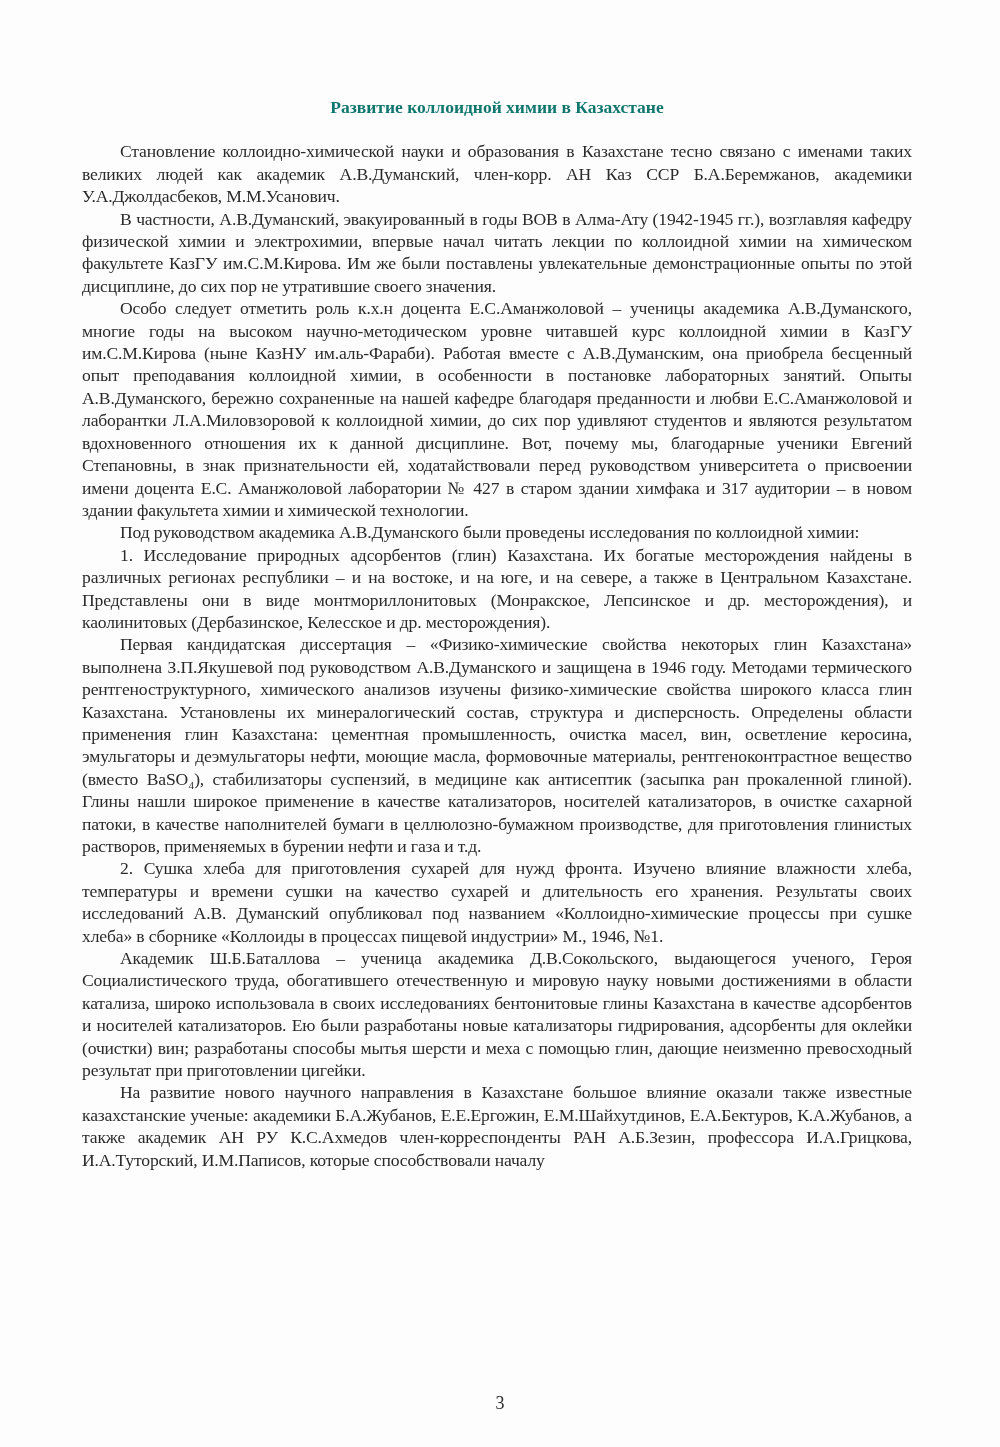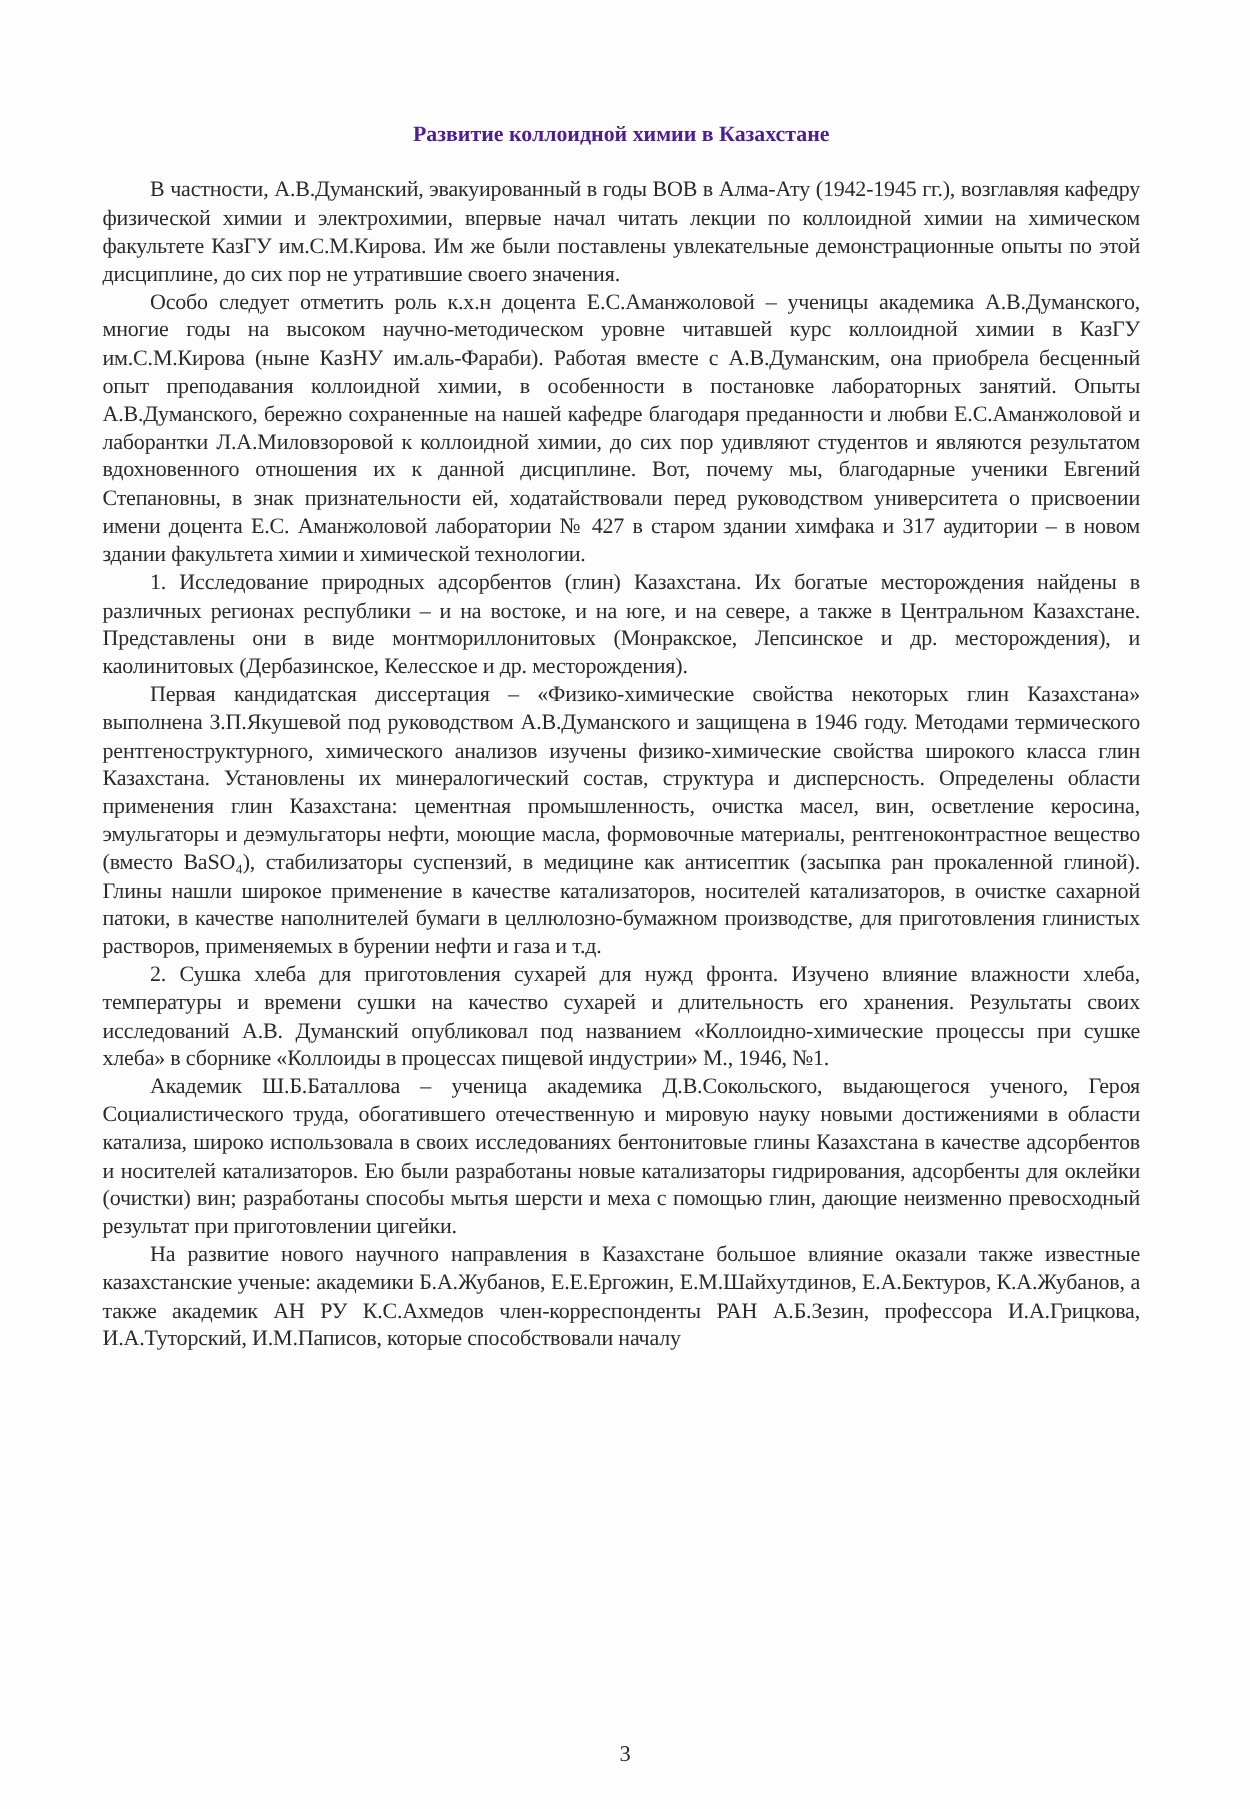--- a/index.html
+++ b/index.html
@@ -10,40 +10,42 @@
   }
   .content {
     position: absolute; left: 82px; top: 96px; width: 830px;
     font-family: "Liberation Serif", serif;
     color: #2a2a2a;
     font-size: 17.6px;
     line-height: 22.4px;
   }
   .title {
     text-align: center; font-weight: bold; font-size: 17.5px;
-    margin: 0 0 22px 0; color: #4c1d95;
+    margin: 0 0 22px 0; color: #0f766e;
   }
   p {
     margin: 0; text-align: justify; text-indent: 38px;
     letter-spacing: -0.15px;
   }
   .page-number {
     position: absolute; left: 0; width: 1000px; top: 1393px;
     text-align: center; font-family: "Liberation Serif", serif;
     font-size: 18px; color: #2a2a2a;
   }
 </style>
 </head>
 <body>
 
 <div class="page">
   <div class="content">
     <div class="title">Развитие коллоидной химии в Казахстане</div>
+    <p>Становление коллоидно-химической науки и образования в Казахстане тесно связано с именами таких великих людей как академик А.В.Думанский, член-корр. АН Каз ССР Б.А.Беремжанов, академики У.А.Джолдасбеков, М.М.Усанович.</p>
     <p>В частности, А.В.Думанский, эвакуированный в годы ВОВ в Алма-Ату (1942-1945 гг.), возглавляя кафедру физической химии и электрохимии, впервые начал читать лекции по коллоидной химии на химическом факультете КазГУ им.С.М.Кирова. Им же были поставлены увлекательные демонстрационные опыты по этой дисциплине, до сих пор не утратившие своего значения.</p>
     <p>Особо следует отметить роль к.х.н доцента Е.С.Аманжоловой – ученицы академика А.В.Думанского, многие годы на высоком научно-методическом уровне читавшей курс коллоидной химии в КазГУ им.С.М.Кирова (ныне КазНУ им.аль-Фараби). Работая вместе с А.В.Думанским, она приобрела бесценный опыт преподавания коллоидной химии, в особенности в постановке лабораторных занятий. Опыты А.В.Думанского, бережно сохраненные на нашей кафедре благодаря преданности и любви Е.С.Аманжоловой и лаборантки Л.А.Миловзоровой к коллоидной химии, до сих пор удивляют студентов и являются результатом вдохновенного отношения их к данной дисциплине. Вот, почему мы, благодарные ученики Евгений Степановны, в знак признательности ей, ходатайствовали перед руководством университета о присвоении имени доцента Е.С. Аманжоловой лаборатории № 427 в старом здании химфака и 317 аудитории – в новом здании факультета химии и химической технологии.</p>
+    <p>Под руководством академика А.В.Думанского были проведены исследования по коллоидной химии:</p>
     <p>1. Исследование природных адсорбентов (глин) Казахстана. Их богатые месторождения найдены в различных регионах республики – и на востоке, и на юге, и на севере, а также в Центральном Казахстане. Представлены они в виде монтмориллонитовых (Монракское, Лепсинское и др. месторождения), и каолинитовых (Дербазинское, Келесское и др. месторождения).</p>
     <p>Первая кандидатская диссертация – «Физико-химические свойства некоторых глин Казахстана» выполнена З.П.Якушевой под руководством А.В.Думанского и защищена в 1946 году. Методами термического рентгеноструктурного, химического анализов изучены физико-химические свойства широкого класса глин Казахстана. Установлены их минералогический состав, структура и дисперсность. Определены области применения глин Казахстана: цементная промышленность, очистка масел, вин, осветление керосина, эмульгаторы и деэмульгаторы нефти, моющие масла, формовочные материалы, рентгеноконтрастное вещество (вместо BaSO₄), стабилизаторы суспензий, в медицине как антисептик (засыпка ран прокаленной глиной). Глины нашли широкое применение в качестве катализаторов, носителей катализаторов, в очистке сахарной патоки, в качестве наполнителей бумаги в целлюлозно-бумажном производстве, для приготовления глинистых растворов, применяемых в бурении нефти и газа и т.д.</p>
     <p>2. Сушка хлеба для приготовления сухарей для нужд фронта. Изучено влияние влажности хлеба, температуры и времени сушки на качество сухарей и длительность его хранения. Результаты своих исследований А.В. Думанский опубликовал под названием «Коллоидно-химические процессы при сушке хлеба» в сборнике «Коллоиды в процессах пищевой индустрии» М., 1946, №1.</p>
     <p>Академик Ш.Б.Баталлова – ученица академика Д.В.Сокольского, выдающегося ученого, Героя Социалистического труда, обогатившего отечественную и мировую науку новыми достижениями в области катализа, широко использовала в своих исследованиях бентонитовые глины Казахстана в качестве адсорбентов и носителей катализаторов. Ею были разработаны новые катализаторы гидрирования, адсорбенты для оклейки (очистки) вин; разработаны способы мытья шерсти и меха с помощью глин, дающие неизменно превосходный результат при приготовлении цигейки.</p>
     <p>На развитие нового научного направления в Казахстане большое влияние оказали также известные казахстанские ученые: академики Б.А.Жубанов, Е.Е.Ергожин, Е.М.Шайхутдинов, Е.А.Бектуров, К.А.Жубанов, а также академик АН РУ К.С.Ахмедов член-корреспонденты РАН А.Б.Зезин, профессора И.А.Грицкова, И.А.Туторский, И.М.Паписов, которые способствовали началу</p>
   </div>
   <div class="page-number">3</div>
 </div>
 
 </body></html>

